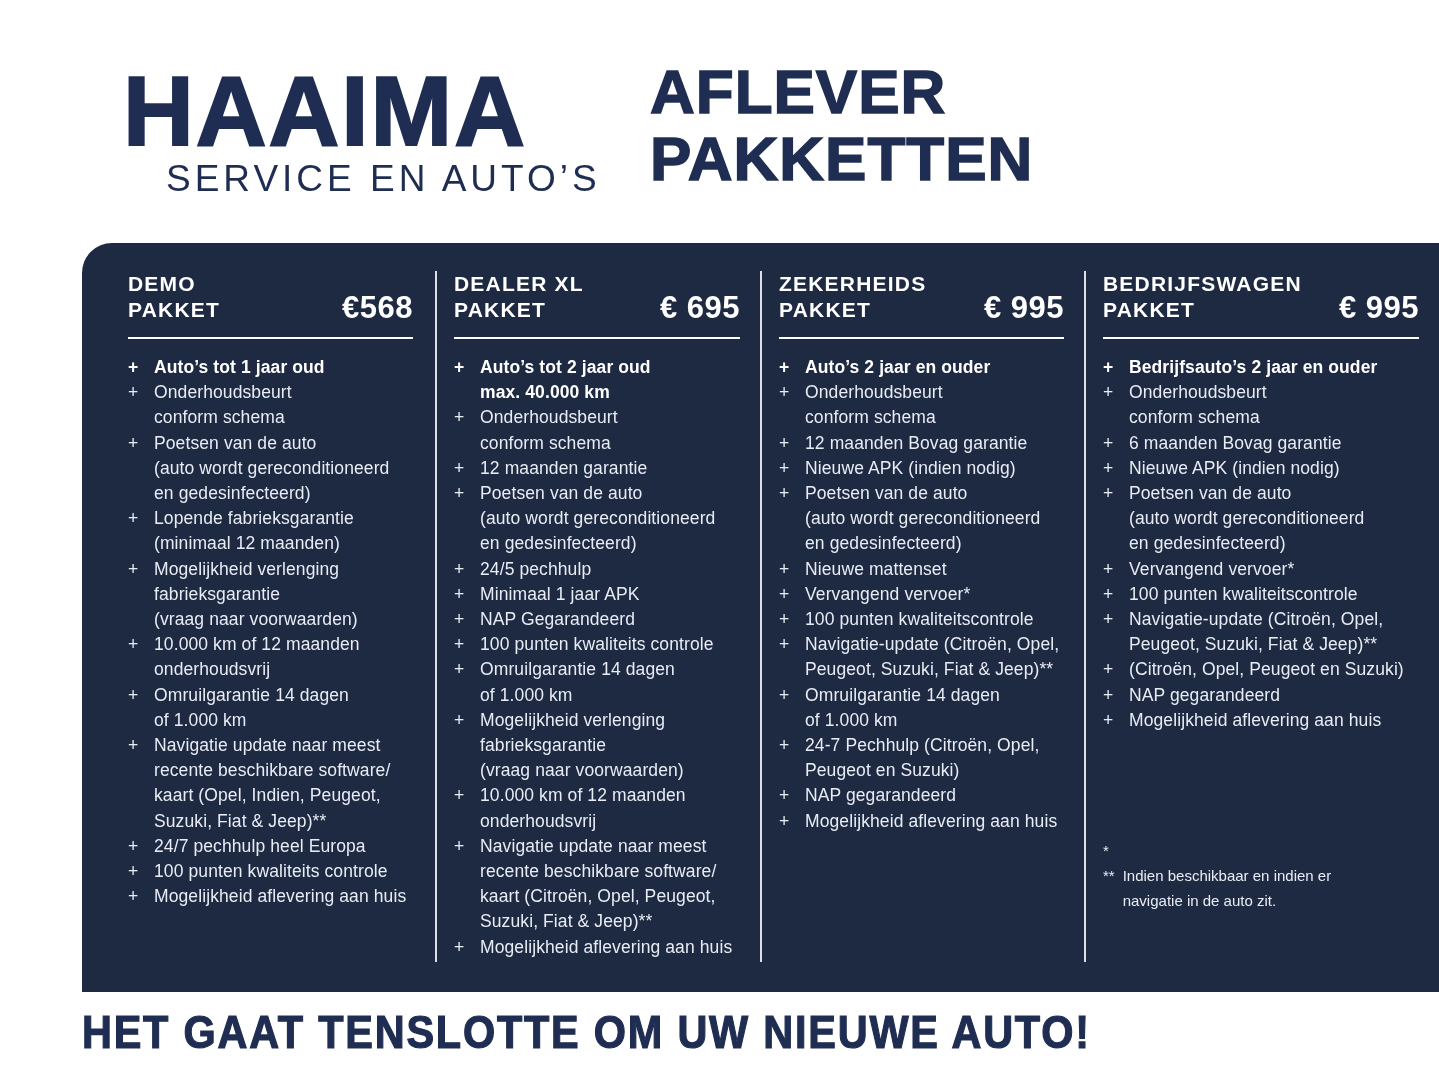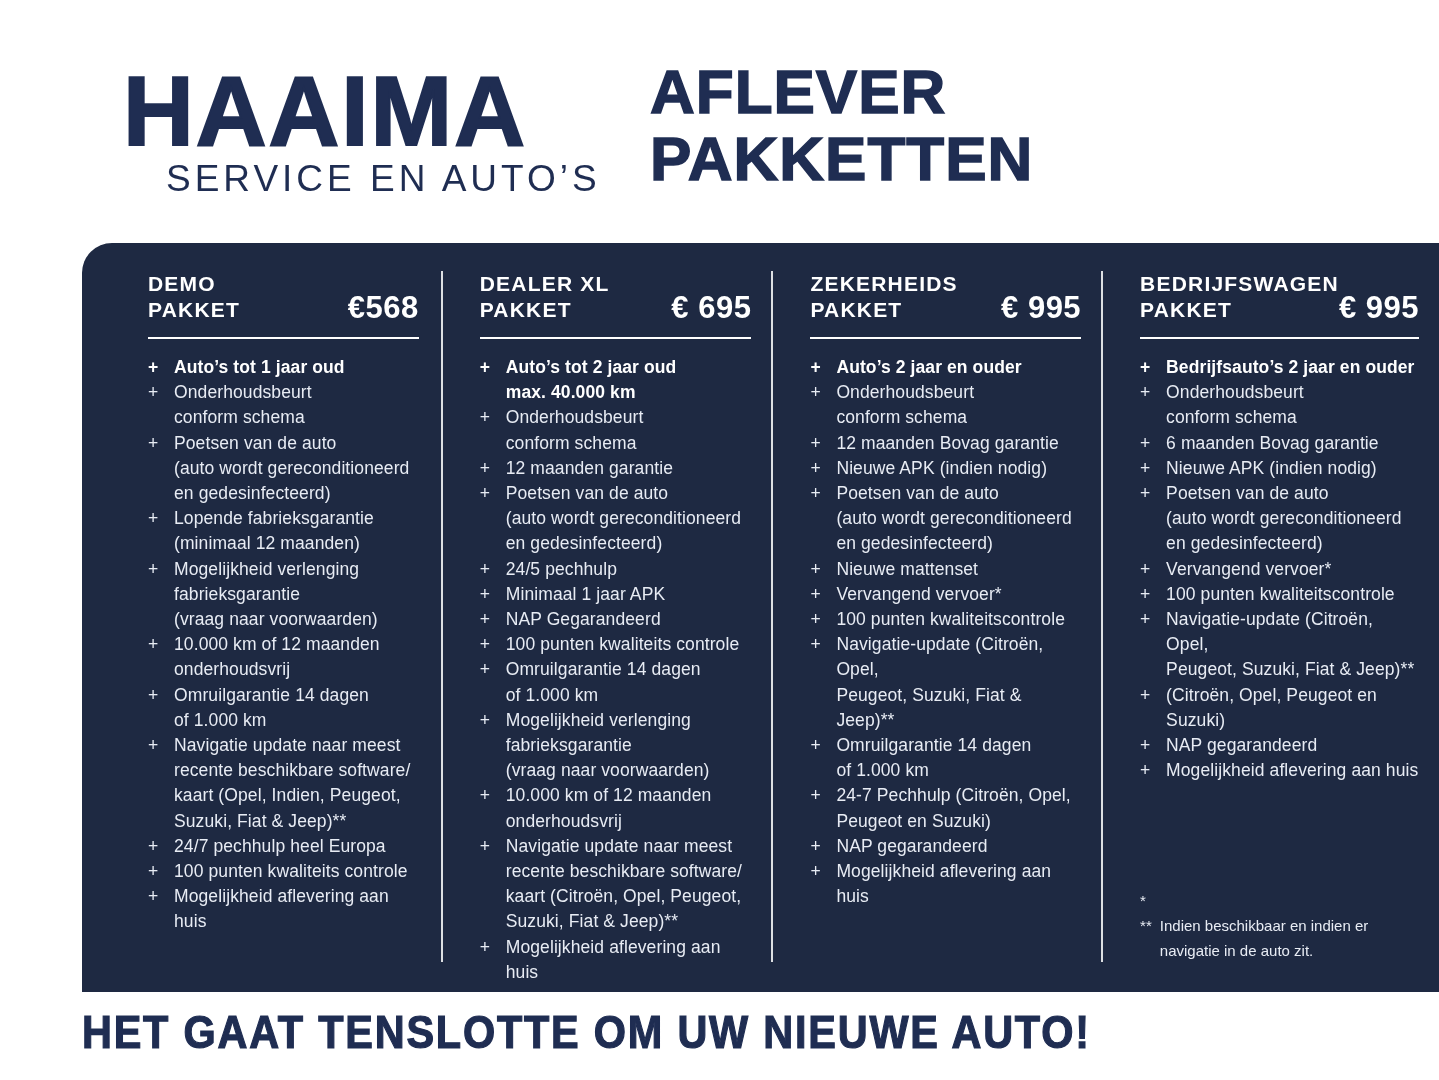--- a/index.html
+++ b/index.html
@@ -25,21 +25,21 @@
     font-size:62px; line-height:67px; font-weight:700; letter-spacing:1px;
     color:var(--brand-navy); -webkit-text-stroke:1.5px var(--brand-navy);
   }
 
   
   .panel {
     position:absolute; left:82px; top:243px; width:1357px; height:749px;
     background:var(--panel-bg); border-radius:30px 0 0 0;
     display:flex; box-sizing:border-box; padding:28px 0 30px 0;
   }
-  .pkg { box-sizing:border-box; padding:0 20px 0 17px;margin-left:20px; }
+  .pkg { box-sizing:border-box; padding:0 20px 0 17px; }
   .pkg:nth-child(1) { width:355px; padding-left:46px; padding-right:22px; }
   .pkg:nth-child(2) { width:325px; }
   .pkg:nth-child(3) { width:324px; }
   .pkg:nth-child(4) { flex:1; }
   .pkg:not(:last-child) { border-right:2px solid rgba(255,255,255,0.85); }
 
   .pkg-head {
     display:flex; justify-content:space-between; align-items:flex-end;
     border-bottom:2px solid #ffffff; padding-bottom:14px;
   }

